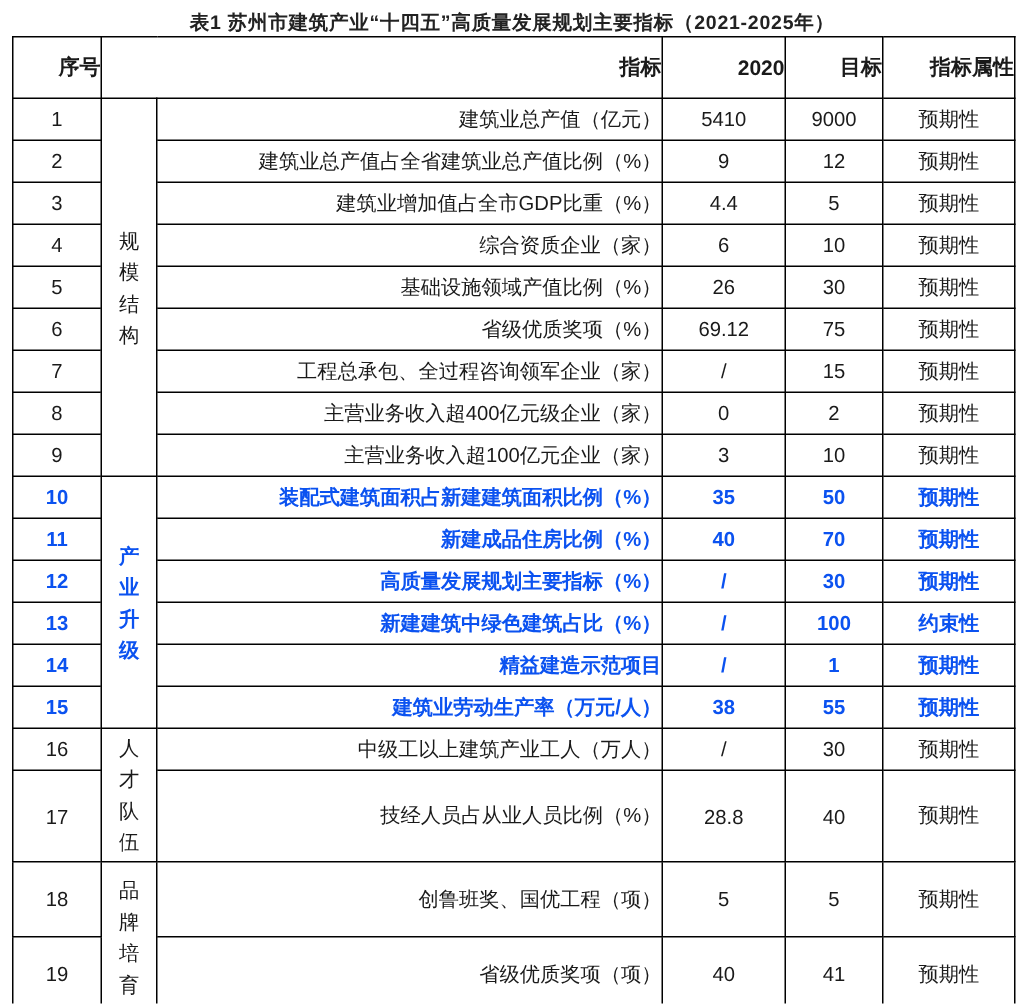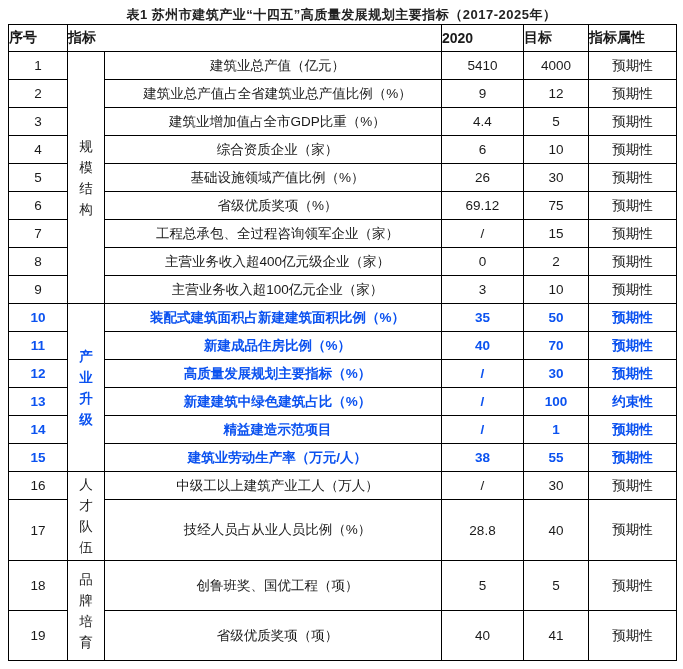--- a/index.html
+++ b/index.html
@@ -27,46 +27,46 @@
     width: 668px;
     margin-left: 8px;
   }
   th, td {
     border: 1px solid var(--border);
     padding: 0;
     font-size: 13.5px;
     overflow: hidden;
   }
   thead th {
-    height: 27px;
+    height: 41px;
     font-weight: bold;
     font-size: 14px;
-    text-align: left;
+    text-align: right;
     color: #1a1a1a;
   }
   tbody tr { height: 28px; }
   tbody tr.row-17 { height: 61px; }
   tbody tr.row-18 { height: 50px; }
   tbody tr.row-19 { height: 50px; }
   td.c-index, td.c-num, td.c-attr { text-align: center; }
-  td.c-ind { text-align: center; padding-left: 9px; }
+  td.c-ind { text-align: right; padding-left: 9px; }
   td.c-cat {
     text-align: center;
     vertical-align: middle;
     font-size: 13.5px;
   }
   td.c-cat div { line-height: 21px; }
   tr.hl td, tr.hl td.c-cat div { color: var(--blue); font-weight: bold; }
   td.c-cat.hl-cat { color: var(--blue); font-weight: bold; }
 </style>
 </head>
 <body>
 
 <div class="page">
-  <div class="doc-title">表1 苏州市建筑产业“十四五”高质量发展规划主要指标（2017-2025年）</div>
+  <div class="doc-title">表1 苏州市建筑产业“十四五”高质量发展规划主要指标（2021-2025年）</div>
   <table class="indicators">
     <colgroup>
       <col style="width:59px">
       <col style="width:37px">
       <col style="width:337px">
       <col style="width:82px">
       <col style="width:65px">
       <col style="width:88px">
     </colgroup>
     <thead>
@@ -82,21 +82,21 @@
         <tr class="row-1">
           <td class="c-index">1</td>
           <td rowspan="9" class="c-cat">
             <div>规</div>
             <div>模</div>
             <div>结</div>
             <div>构</div>
           </td>
           <td class="c-ind">建筑业总产值（亿元）</td>
           <td class="c-num">5410</td>
-          <td class="c-num">4000</td>
+          <td class="c-num">9000</td>
           <td class="c-attr">预期性</td>
         </tr>
         <tr class="row-2">
           <td class="c-index">2</td>
           <td class="c-ind">建筑业总产值占全省建筑业总产值比例（%）</td>
           <td class="c-num">9</td>
           <td class="c-num">12</td>
           <td class="c-attr">预期性</td>
         </tr>
         <tr class="row-3">

